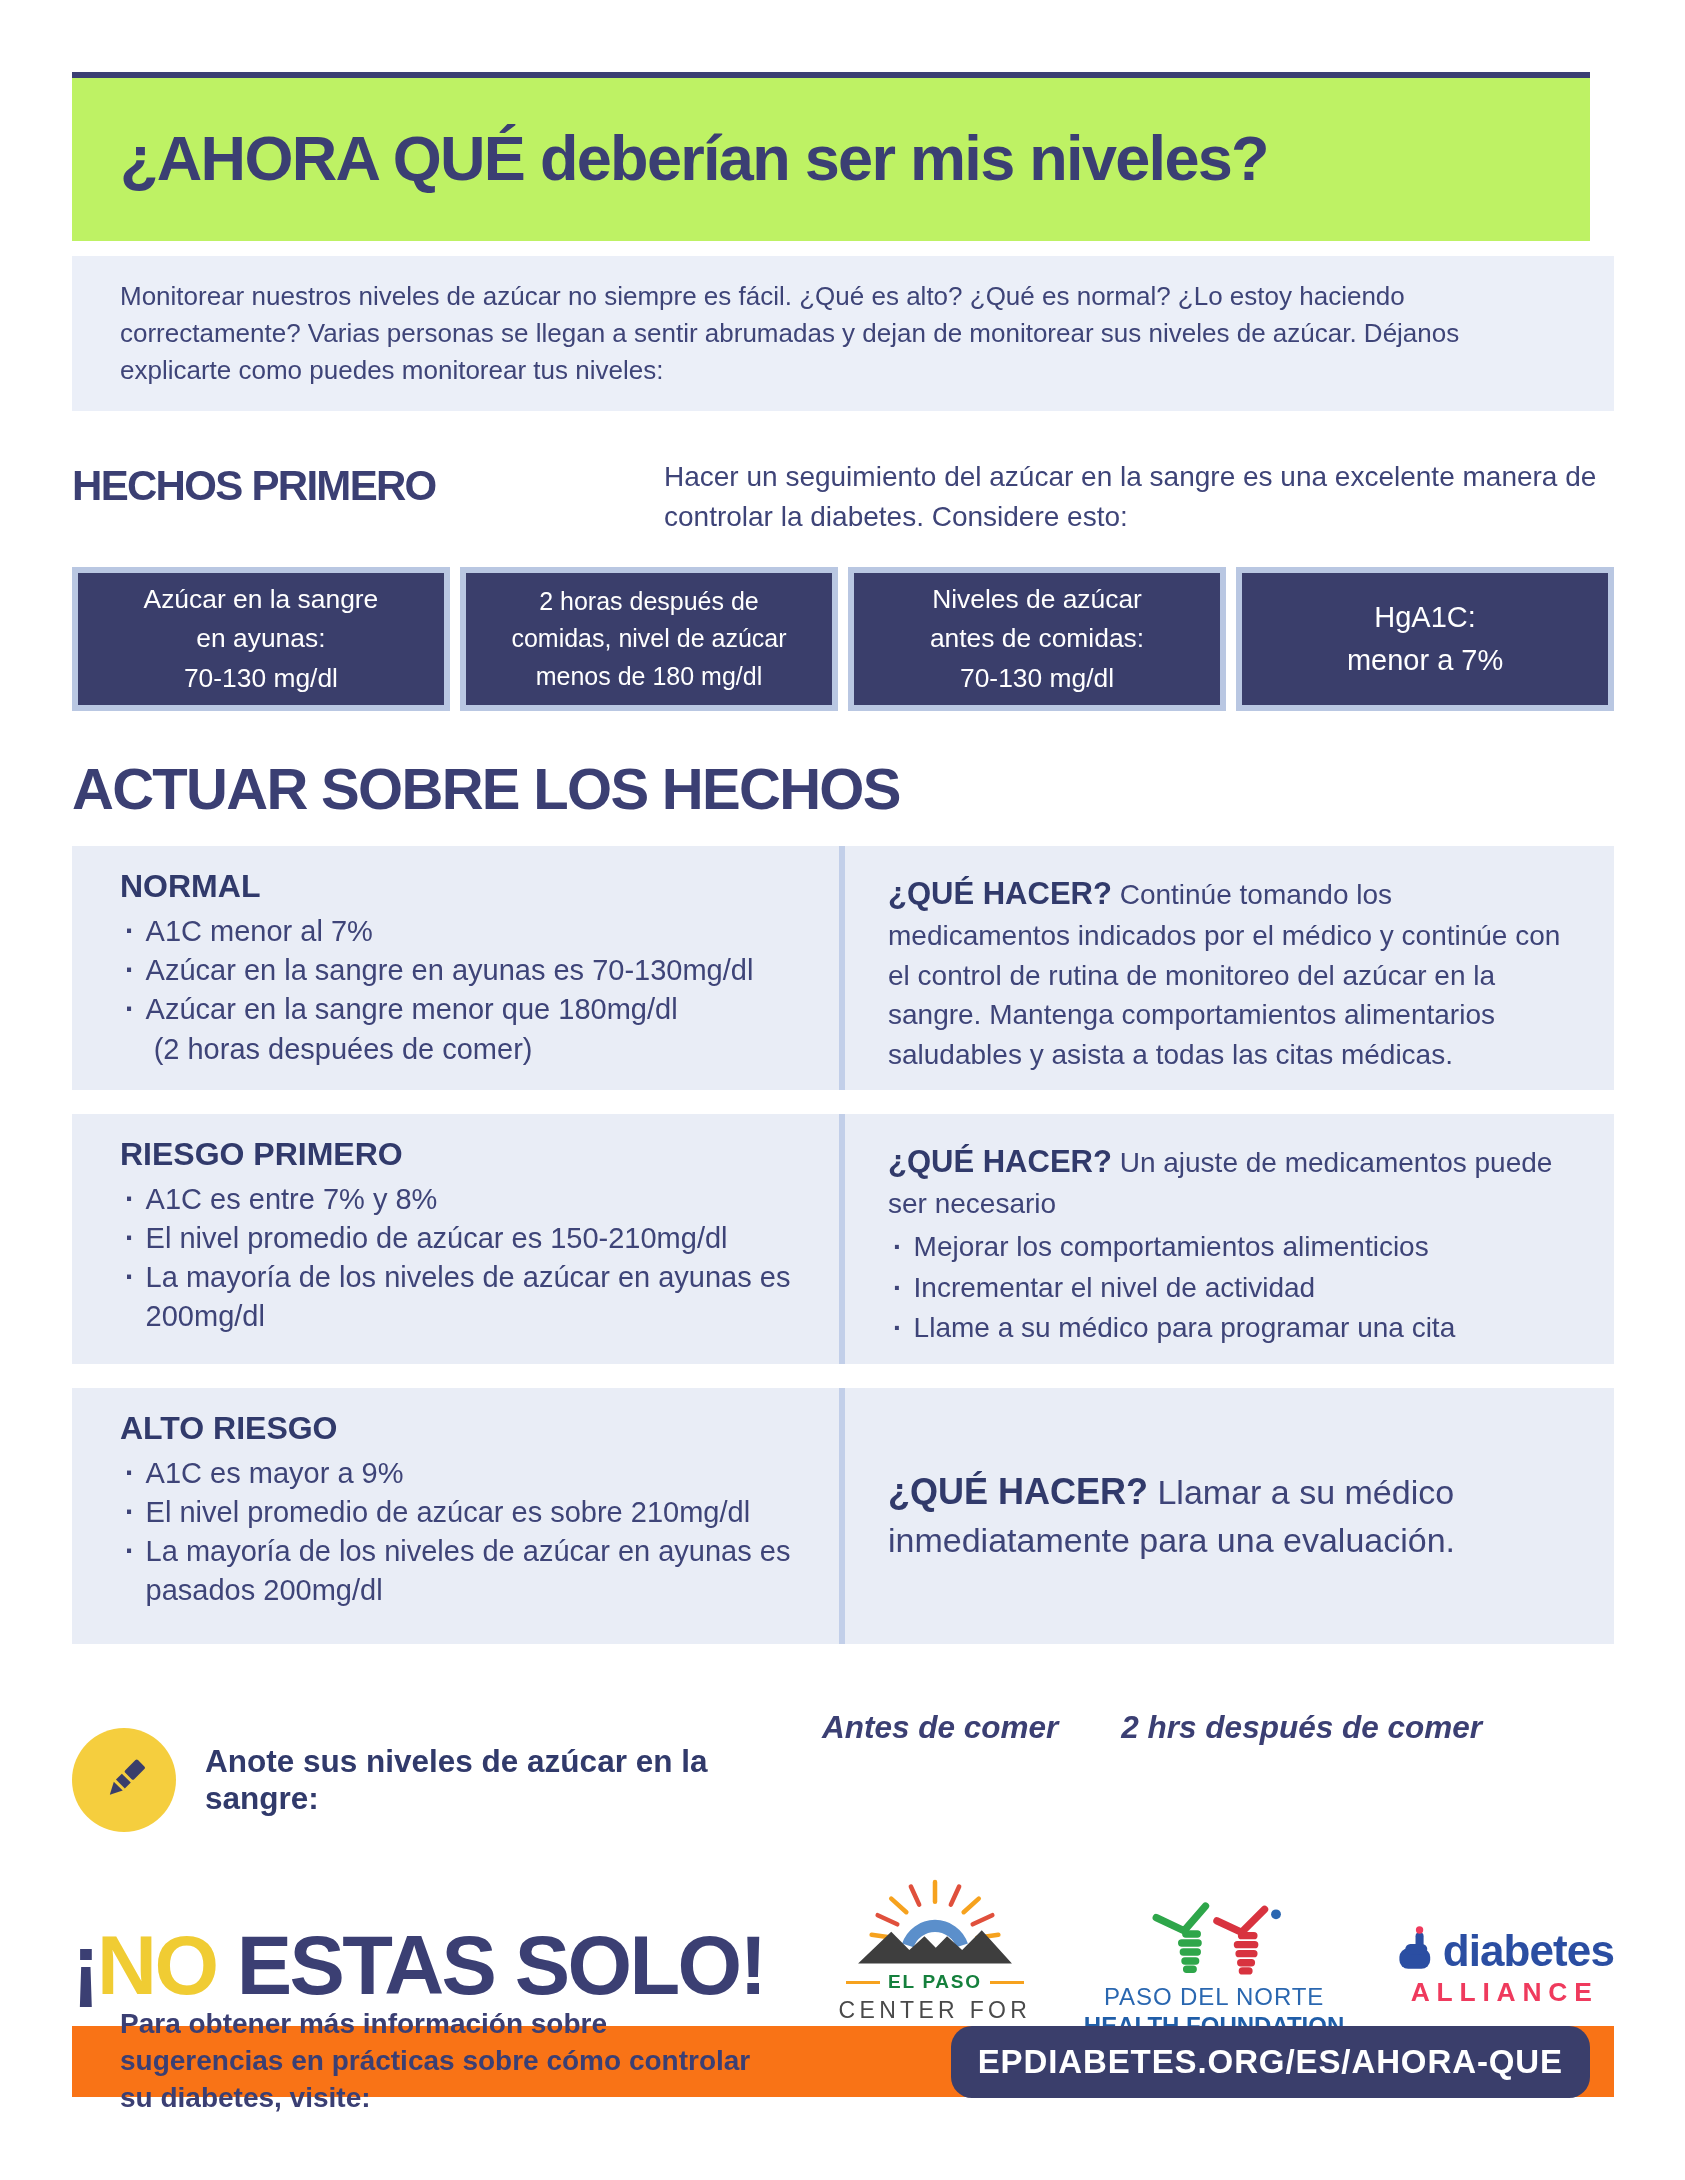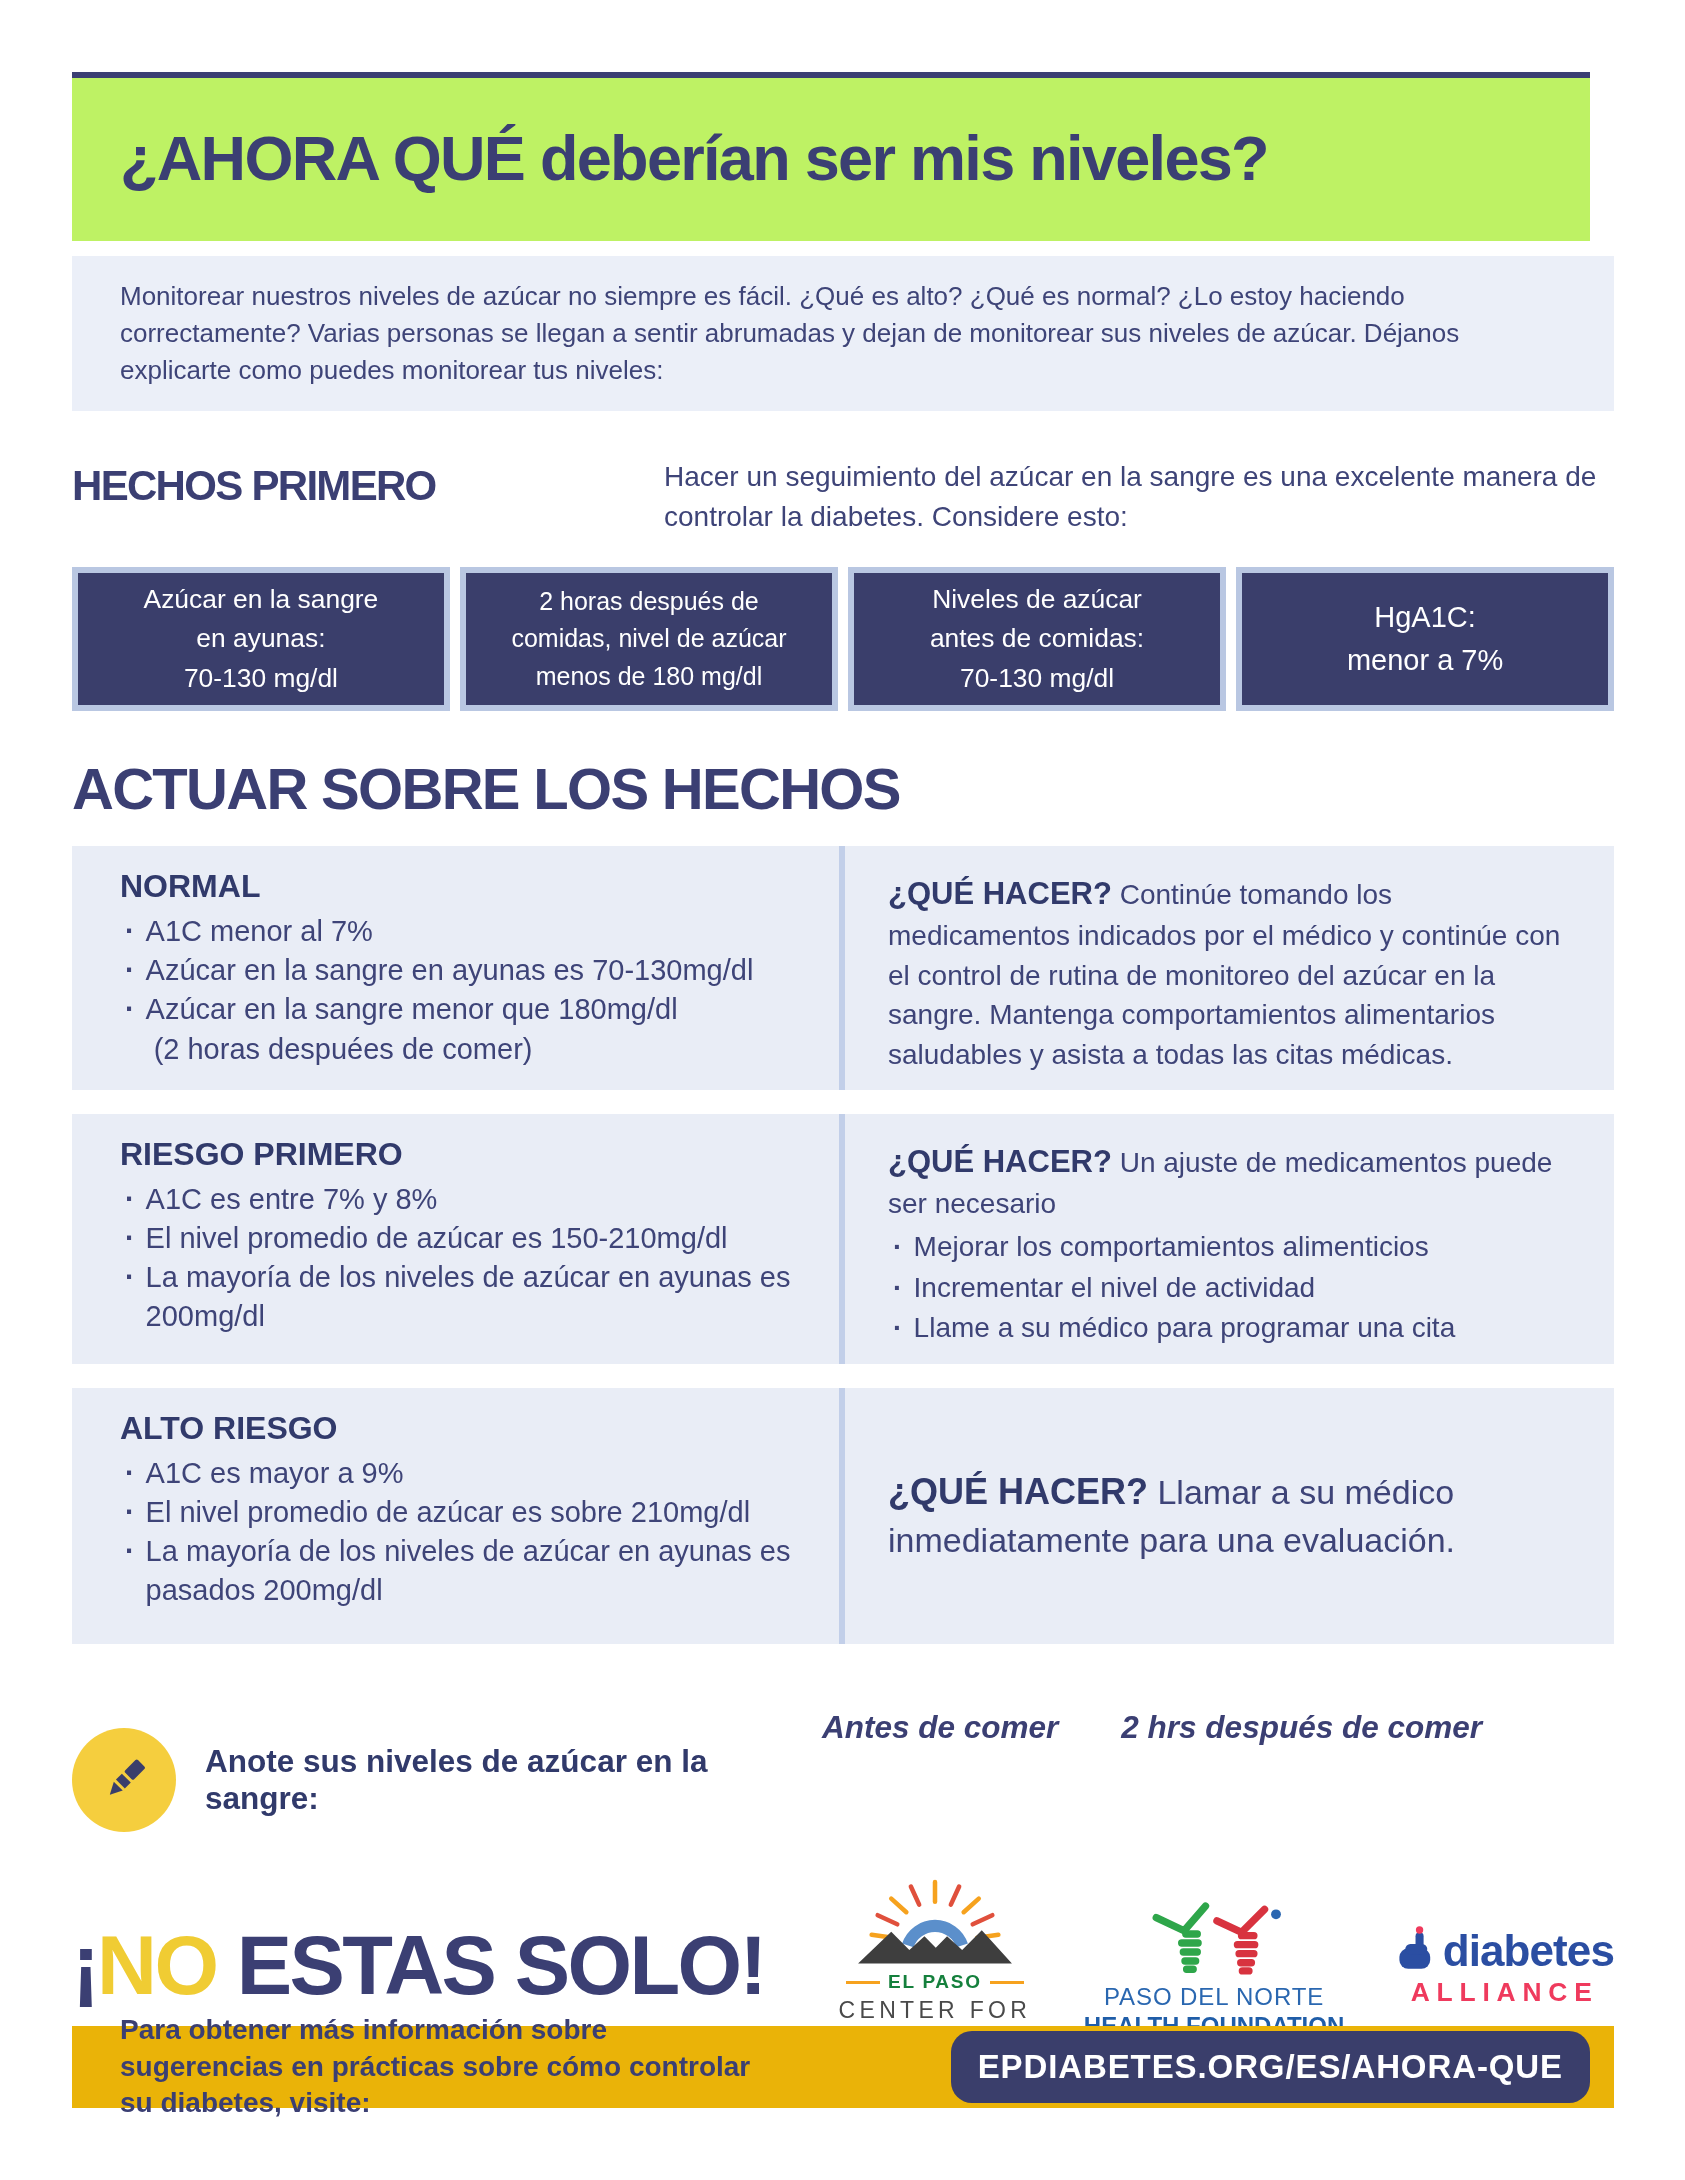--- a/index.html
+++ b/index.html
@@ -62,21 +62,21 @@
   .lg-elpaso-l1::before, .lg-elpaso-l1::after { content:""; width:34px; height:0; border-top:3.4px solid #f6a21e; }
   .lg-elpaso-l2 { color:#4a4a4a; font-size:23px; letter-spacing:4.3px; margin-top:3.4px; }
   .lg-elpaso-l3 { color:#5b8fcb; font-weight:800; font-size:26.4px; letter-spacing:3.4px; margin-top:1.7px; }
   .lg-pdn-l1 { color:#2a67b0; font-size:24px; letter-spacing:0.9px; margin-top:5.1px; }
   .lg-pdn-l2 { color:#1f5da8; font-weight:800; font-size:24px; margin-top:0.9px; }
   .lg-alliance-word { display:flex; align-items:center; justify-content:center; gap:3.4px; }
   .lg-alliance-word span { color:#2b4ea2; font-weight:800; font-size:44px; letter-spacing:-0.9px; }
   .lg-alliance-sub { color:#ef3a5d; font-weight:800; font-size:26.4px; letter-spacing:6.8px; margin-top:0px; }
 
   
-  .footer { position:absolute; left:72px; right:72px; top:2026px; height:82px; background:#eab308; display:flex; align-items:center; justify-content:space-between; padding:0 24px 0 48px; box-sizing:border-box; }
+  .footer { position:absolute; left:72px; right:72px; top:2026px; height:71px; background:#f97316; display:flex; align-items:center; justify-content:space-between; padding:0 24px 0 48px; box-sizing:border-box; }
   .footer-text { font-weight:700; font-size:28px; line-height:1.32; color:#3b3f73; width:647px; }
   .footer-url { background:#3a3e6b; color:#ffffff; font-weight:800; font-size:33px; letter-spacing:0.9px; padding:17px 27px; white-space:nowrap;border-radius:21px; }
 </style>
 </head>
 <body>
 
 <div class="page">
 
   <div class="band-header">
     <div class="title">

